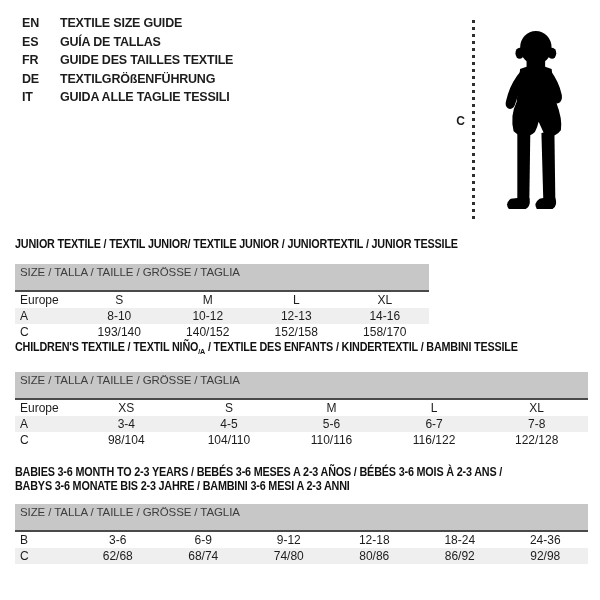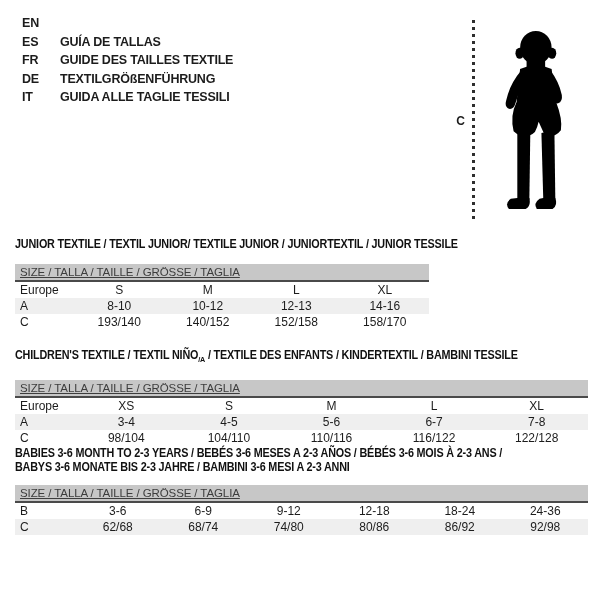--- a/index.html
+++ b/index.html
@@ -42,59 +42,59 @@
     letter-spacing:-0.2px;
     transform:scaleX(0.9);transform-origin:0 50%;
     white-space:nowrap;
     margin-bottom:13px;
     color:#111;
   }
   .section-title .sub{font-size:8px;vertical-align:sub;}
   .size-bar{
     background:var(--bar);
     color:var(--bar-ink);
-    font-size:11.5px;line-height:15px;height:18px;
+    font-size:11.5px;line-height:15px;height:28px;
     padding:1px 12px 0 5px;
     border-bottom:2px solid var(--rule);
     letter-spacing:-0.1px;
-    text-decoration:underline;
   }
   table{border-collapse:collapse;table-layout:fixed;}
   .tbl-junior{width:414px;}
   .tbl-wide{width:100%;}
   td{
     font-size:12px;line-height:15px;height:16px;
     text-align:center;vertical-align:middle;
     padding:0;
   }
   td.row-label{width:60px;text-align:left;padding-left:5px;}
   tr.shaded{background:var(--stripe);}
   .gap-after-top{margin-top:11px;}
-  .gap-mid{margin-top:18px;}
-  .gap-babies{}
+  .gap-mid{}
+  .gap-babies{margin-top:17px;}
   .babies-title{margin-bottom:11px;}
   
   .footnotes{margin:26px 0 0 20px;}
   .footnote{
     font-size:11.5px;font-weight:bold;line-height:17px;
     letter-spacing:-0.2px;
     transform:scaleX(0.92);transform-origin:0 50%;
     white-space:nowrap;
     color:#111;
   }
 </style>
 </head>
 <body>
 
 <div class="page">
 
   <div class="top-row">
     <div class="lang-list">
         <div class="lang-row">
           <span class="lang-code">EN</span>
+          <span>TEXTILE SIZE GUIDE</span>
         </div>
         <div class="lang-row">
           <span class="lang-code">ES</span>
           <span>GUÍA DE TALLAS</span>
         </div>
         <div class="lang-row">
           <span class="lang-code">FR</span>
           <span>GUIDE DES TAILLES TEXTILE</span>
         </div>
         <div class="lang-row">

